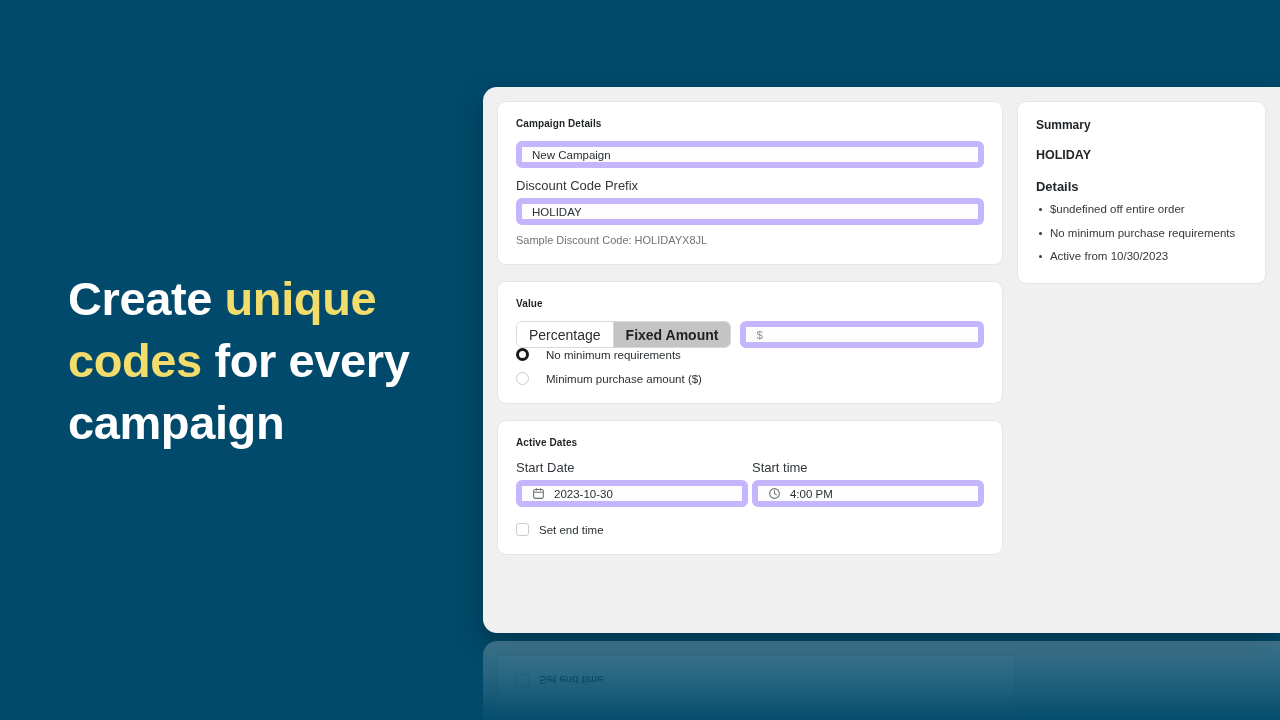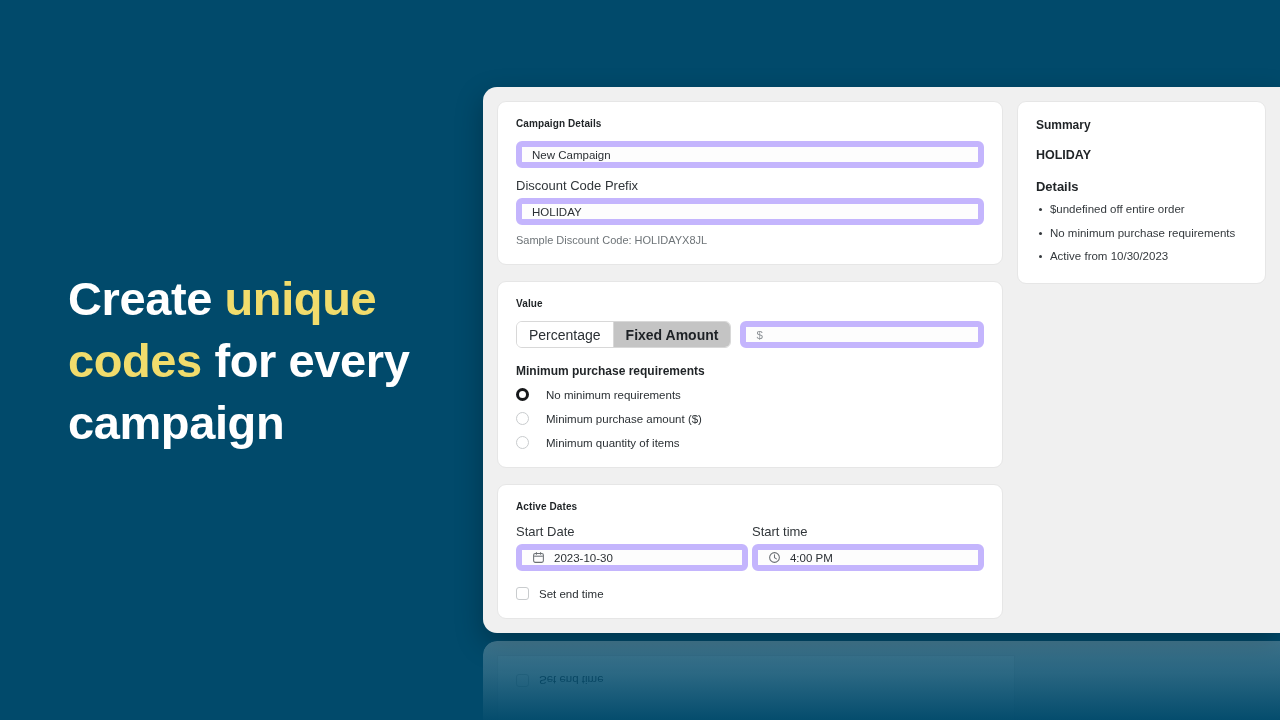--- a/index.html
+++ b/index.html
@@ -247,33 +247,28 @@
       <div class="card">
         <div class="card-title">Value</div>
         <div class="value-row">
           <div class="segmented">
             <div class="seg">Percentage</div>
             <div class="seg active">Fixed Amount</div>
           </div>
           <div class="input amount-input placeholder">$</div>
         </div>
 
-        <div class="sub-title">Minimum purchase requirements</div>
 
         <div class="radio-row">
           <span class="radio checked"></span>
           <span class="radio-label">No minimum requirements</span>
         </div>
         <div class="radio-row">
           <span class="radio"></span>
           <span class="radio-label">Minimum purchase amount ($)</span>
-        </div>
-        <div class="radio-row">
-          <span class="radio"></span>
-          <span class="radio-label">Minimum quantity of items</span>
         </div>
       </div>
 
       <div class="card">
         <div class="card-title">Active Dates</div>
         <div class="date-grid">
           <div class="date-col">
             <div class="field-label">Start Date</div>
             <div class="input input-icon">
               <svg class="icon-svg" width="13" height="13" viewBox="0 0 16 16" fill="none">

